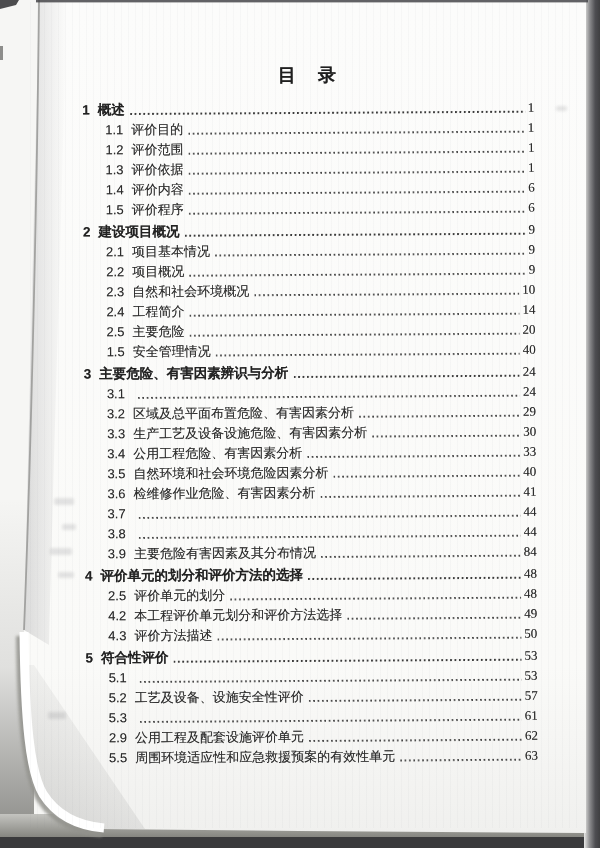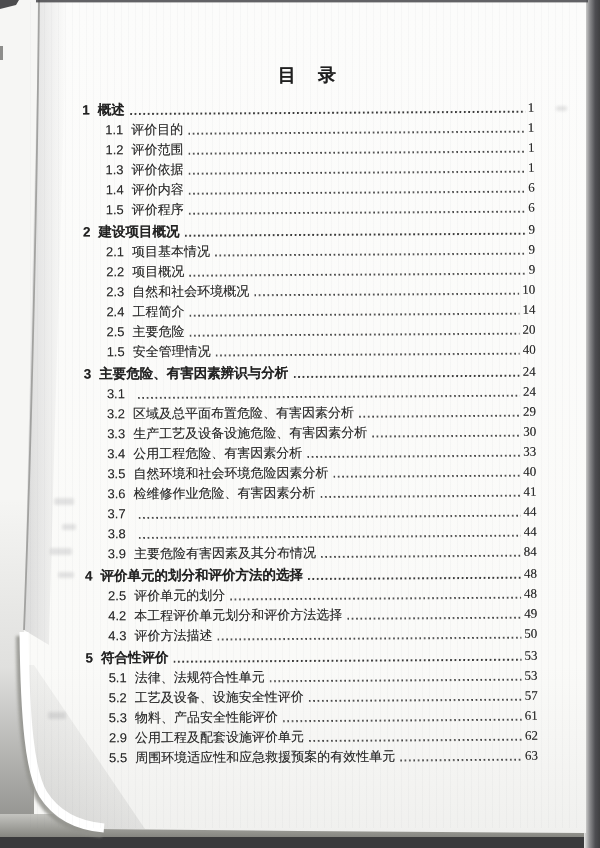--- a/index.html
+++ b/index.html
@@ -326,33 +326,31 @@
           <span class="pg">50</span>
         </div>
         <div class="toc-row lvl1">
           <span class="num">5</span>
           <span class="label">符合性评价</span>
           <span class="leader"></span>
           <span class="pg">53</span>
         </div>
         <div class="toc-row lvl2">
           <span class="num">5.1</span>
-          <span class="label">法律、法规符合性单元</span>
           <span class="leader"></span>
           <span class="pg">53</span>
         </div>
         <div class="toc-row lvl2">
           <span class="num">5.2</span>
           <span class="label">工艺及设备、设施安全性评价</span>
           <span class="leader"></span>
           <span class="pg">57</span>
         </div>
         <div class="toc-row lvl2">
           <span class="num">5.3</span>
-          <span class="label">物料、产品安全性能评价</span>
           <span class="leader"></span>
           <span class="pg">61</span>
         </div>
         <div class="toc-row lvl2">
           <span class="num">2.9</span>
           <span class="label">公用工程及配套设施评价单元</span>
           <span class="leader"></span>
           <span class="pg">62</span>
         </div>
         <div class="toc-row lvl2">

